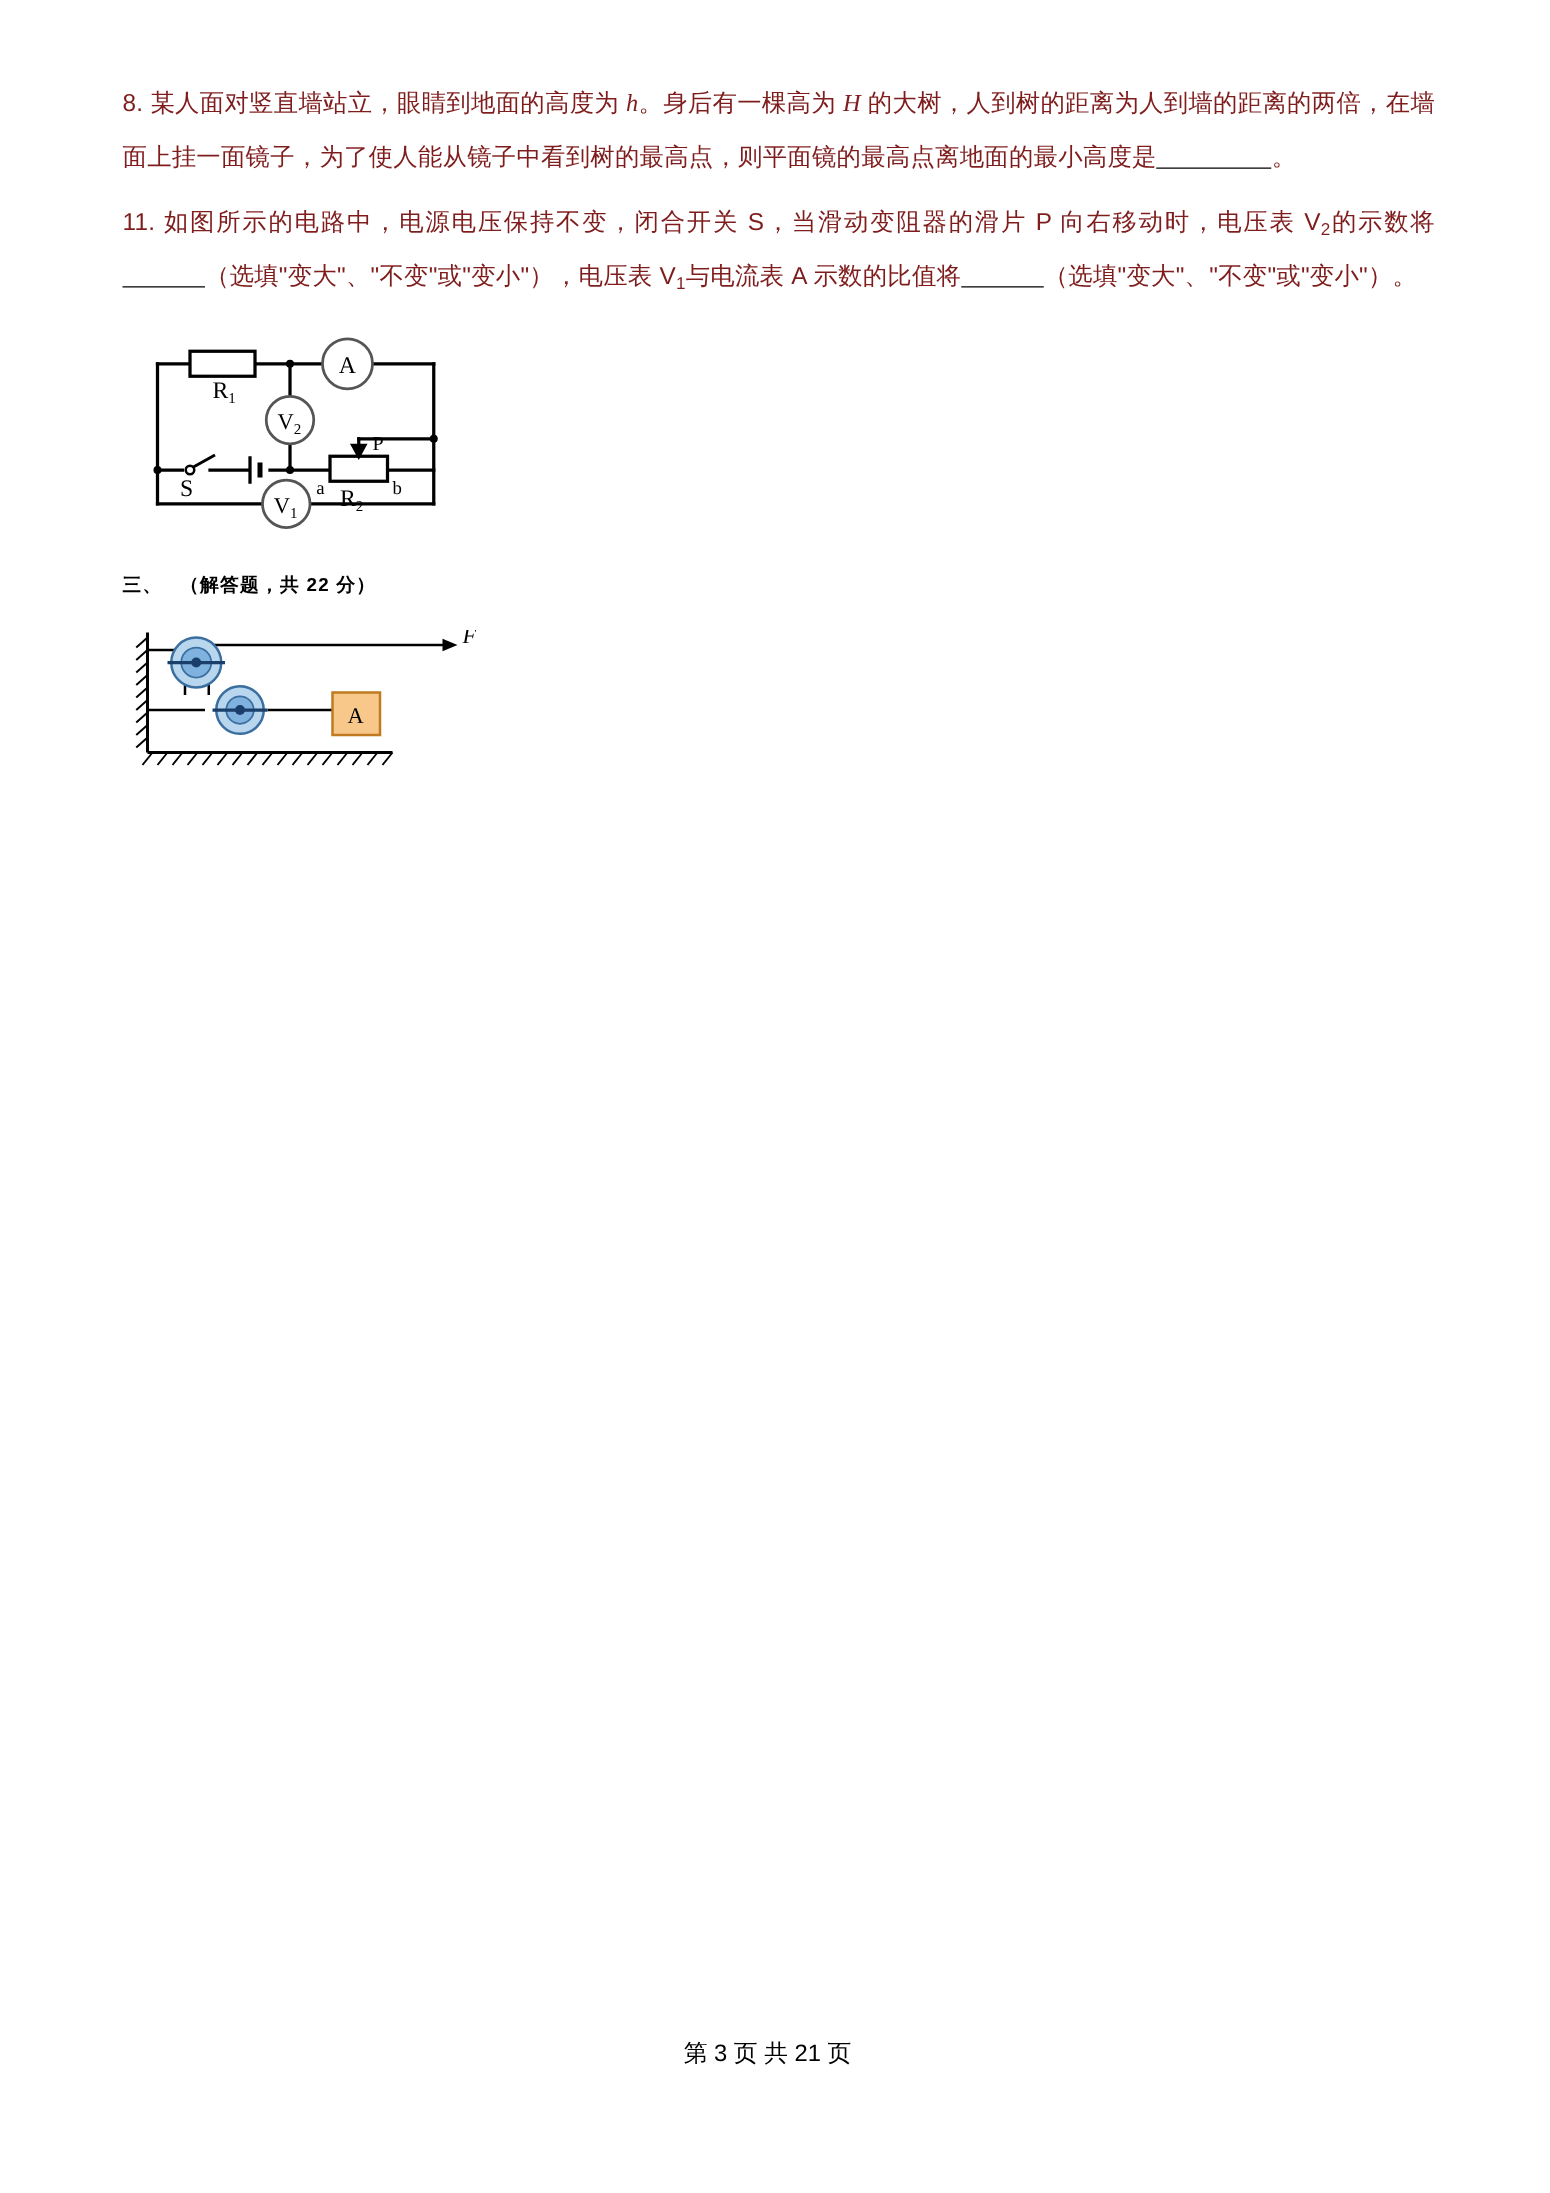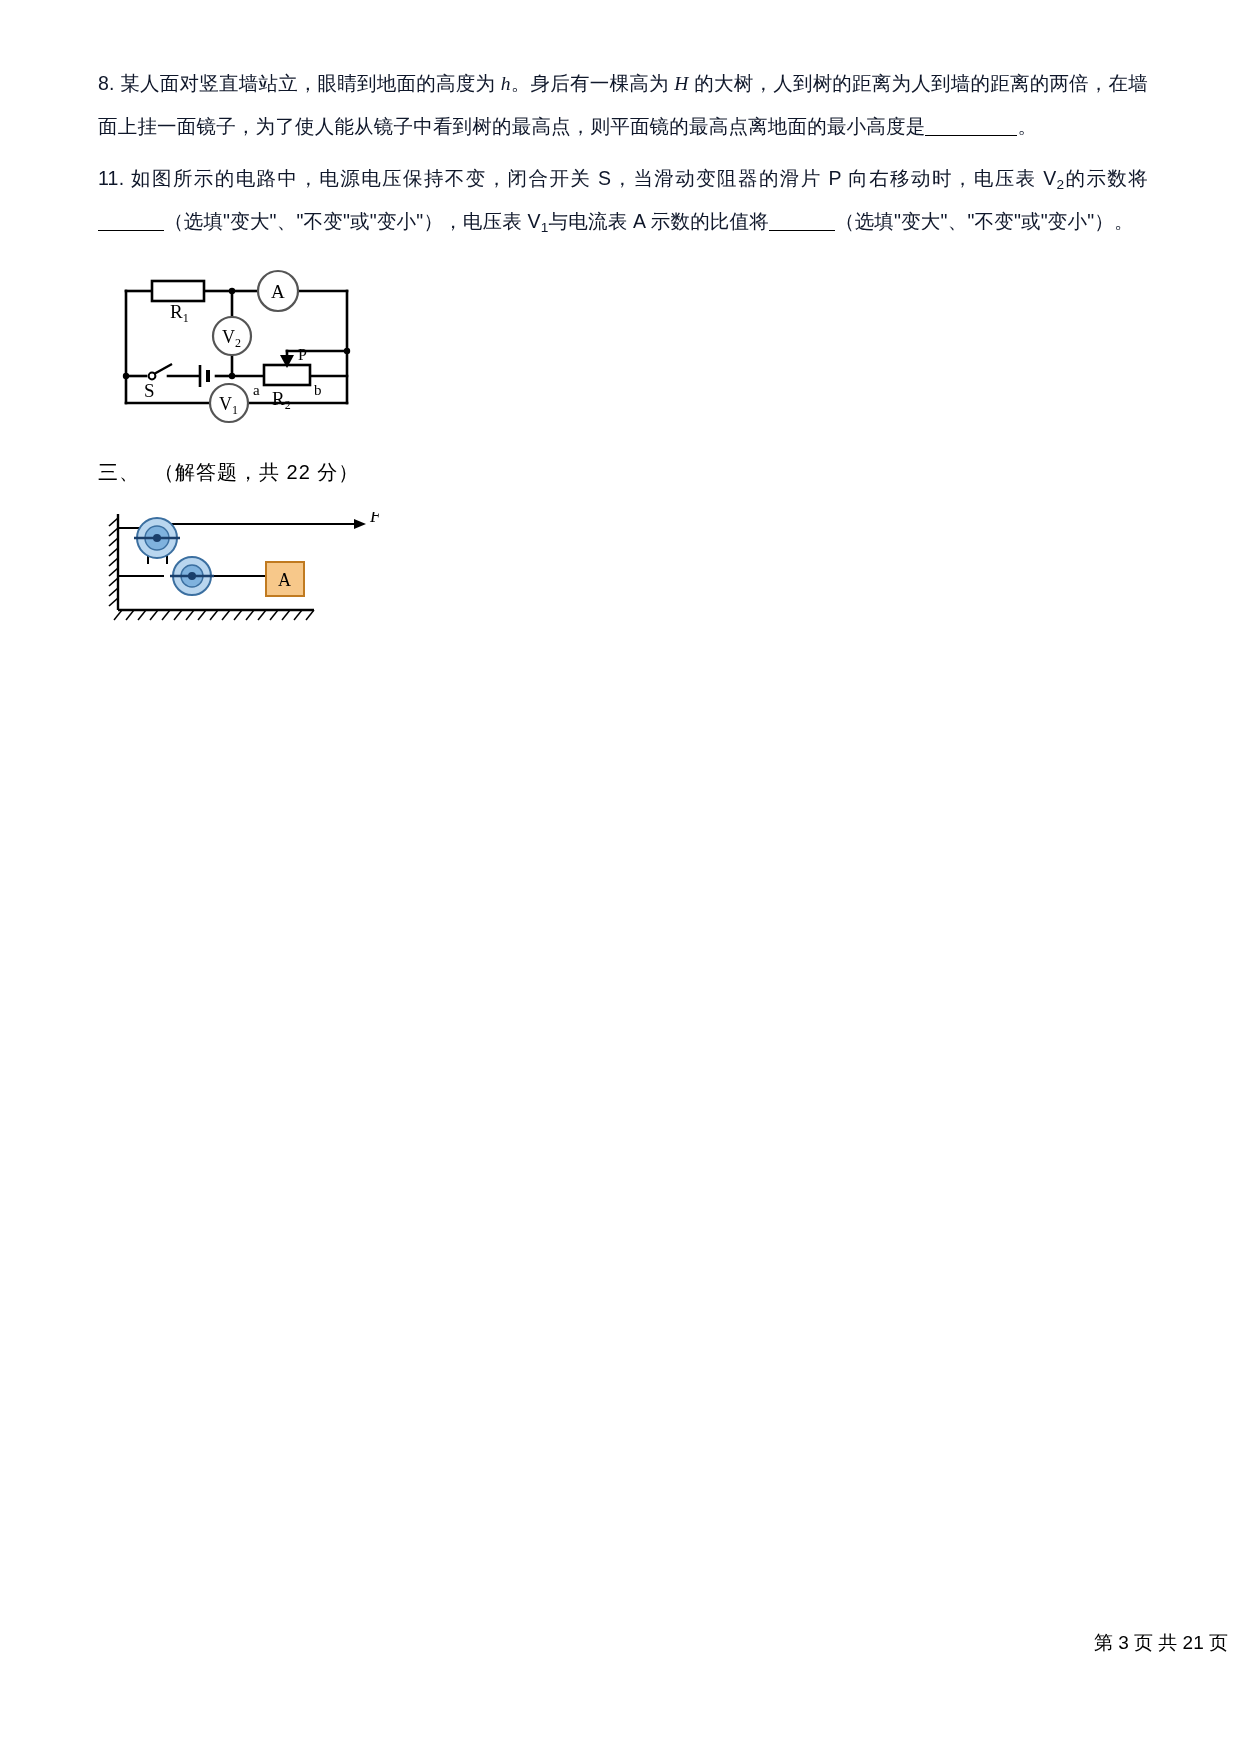--- a/index.html
+++ b/index.html
@@ -28,21 +28,21 @@
     left: 98px;
     top: 62px;
     width: 1050px;
   }
   .q {
     font-size: 19.5px;
     line-height: 43px;
     letter-spacing: 0.2px;
     text-align: justify;
     margin: 0 0 9px 0;
-    color: #0f172a;
+    color: #7f1d1d;
   }
   .num { white-space: nowrap; }
   .it { font-style: italic; font-family: "Liberation Serif", serif; }
   .blank {
     display: inline-block;
     border-bottom: 1.6px solid #000;
     vertical-align: -3px;
   }
   .bl-long { width: 92px; }
   .bl-med  { width: 74px; }
@@ -76,22 +76,22 @@
     top: -44px;
   }
   .frac .bar {
     display: block;
     border-top: 1.3px solid #000;
     position: relative;
     top: -34px;
     height: 0;
   }
   .sec-head {
-    font-size: 20px;
-    font-weight: normal;
+    font-size: 15px;
+    font-weight: bold;
     margin: 34px 0 26px 0;
     letter-spacing: 1px;
   }
   .sec-head .sep { display: inline-block; width: 14px; }
 
   
   .circuit-wrap {
     position: relative;
     margin: 22px 0 26px 14px;
     width: 300px;
@@ -102,21 +102,21 @@
     position: relative;
     margin: 20px 0 0 6px;
     width: 340px;
     height: 120px;
   }
   .footer {
     position: absolute;
     left: 0;
     top: 1630px;
     width: 1228px;
-    text-align: right;
+    text-align: center;
     font-size: 19px;
     color: #000;
   }
   .footer .pg { font-weight: normal; }
 </style>
 </head>
 <body>
 
 <div class="page">
 

